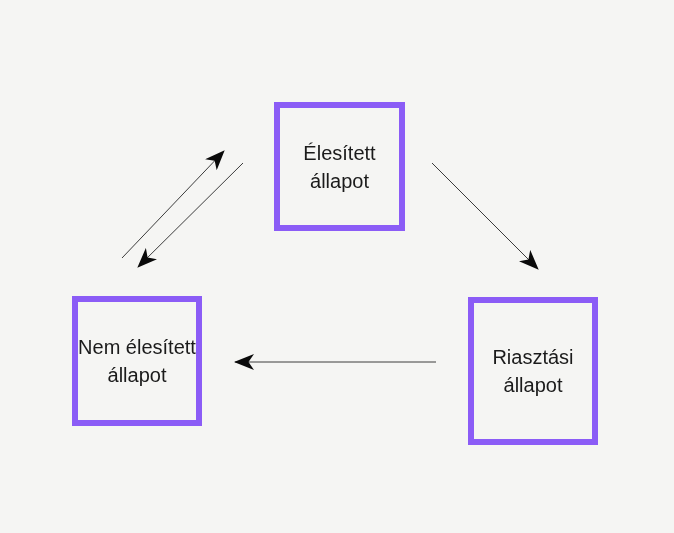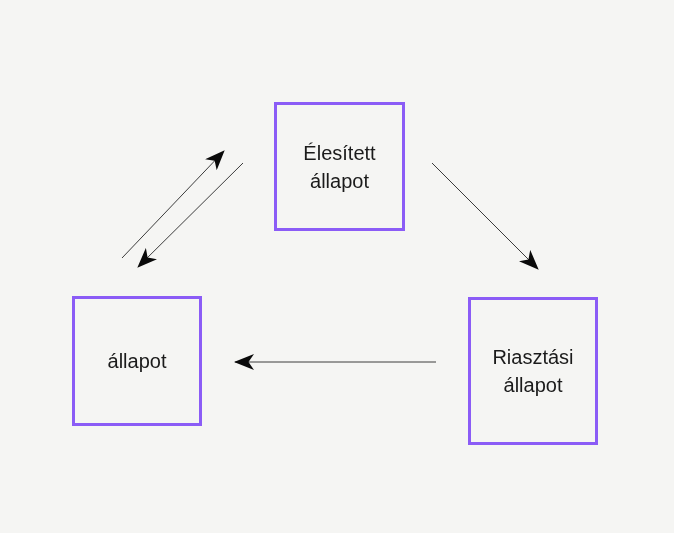--- a/index.html
+++ b/index.html
@@ -23,21 +23,21 @@
     top: 0;
     width: 674px;
     height: 533px;
   }
   .arrows-layer line {
     stroke: #3c3c3c;
     stroke-width: 1;
   }
   .state-box {
     position: absolute;
-    border: 3px solid #8b5cf6;
+    border: 6px solid #8b5cf6;
     box-sizing: border-box;
     display: flex;
     flex-direction: column;
     align-items: center;
     justify-content: center;
     color: #1b1b1b;
     font-size: 20px;
     line-height: 28px;
     text-align: center;
   }
@@ -79,20 +79,21 @@
     <line x1="432" y1="163" x2="538" y2="269" marker-end="url(#ah)"></line>
     <line x1="436" y1="362" x2="235" y2="362" marker-end="url(#ah)"></line>
   </svg>
 
   <div class="state-box box-armed">
     <span>Élesített</span>
     <span>állapot</span>
   </div>
 
   <div class="state-box box-disarmed">
+    <span>Nem élesített</span>
     <span>állapot</span>
   </div>
 
   <div class="state-box box-alarm">
     <span>Riasztási</span>
     <span>állapot</span>
   </div>
 
 </div>
 

